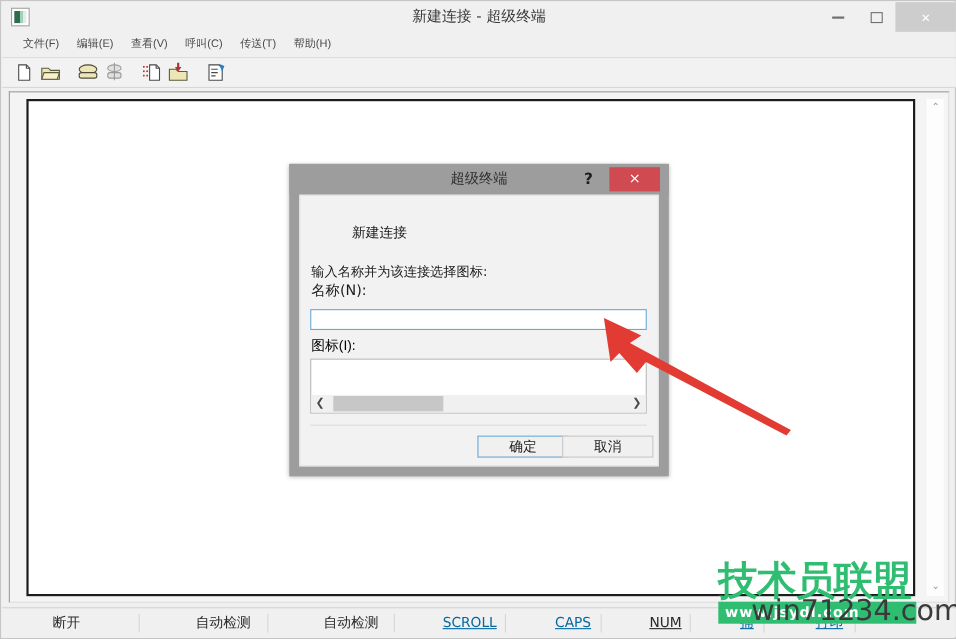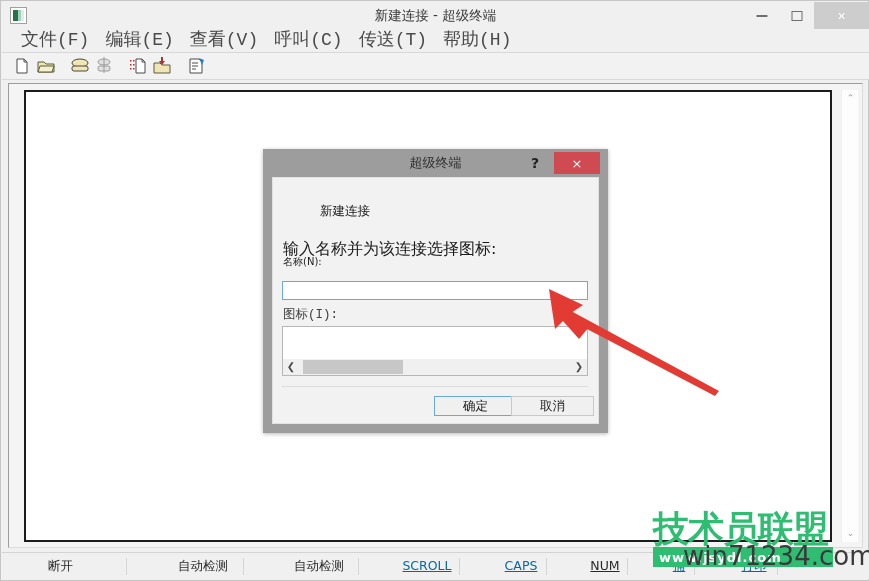--- a/index.html
+++ b/index.html
@@ -117,25 +117,25 @@
     width: 867px;
     height: 24px;
     background: #f0f0f0;
     border-bottom: 1px solid #d8d8d8;
     box-sizing: border-box;
     display: flex;
     align-items: center;
     padding-left: 11px;
   }
   .menu-item {
-    font-size: 18px;
+    font-size: 10px;
     color: #4a4a4a;
     padding: 0 8px;
     line-height: 23px;
-    font-family: Liberation Mono, monospace;
+    font-family: Liberation Sans, sans-serif;
     white-space: nowrap;
   }
 
   
   .toolbar {
     position: absolute;
     left: 1px; top: 52px;
     width: 867px;
     height: 27px;
     background: #f2f2f2;
@@ -293,28 +293,28 @@
   .dlg-heading {
     position: absolute;
     left: 47px; top: 25px;
     font-size: 12.5px;
     color: #1a1a1a;
     font-family: "DejaVu Sans", "Liberation Sans", sans-serif;
   }
   .dlg-prompt {
     position: absolute;
     left: 10px; top: 61px;
-    font-size: 16px;
+    font-size: 12px;
     color: #1a1a1a;
     font-family: "DejaVu Sans", "Liberation Sans", sans-serif;
   }
   .dlg-label-name {
     position: absolute;
     left: 10px; top: 77px;
-    font-size: 10px;
+    font-size: 13px;
     color: #1a1a1a;
     font-family: "DejaVu Sans", "Liberation Sans", sans-serif;
   }
   .dlg-name-input {
     position: absolute;
     left: 9px; top: 103px;
     width: 306px;
     height: 19px;
     background: #ffffff;
     border: 1px solid #6aa8d8;
@@ -322,22 +322,22 @@
     font-size: 12px;
     padding: 0 3px;
     outline: none;
     color: #000;
     font-family: "DejaVu Sans", "Liberation Sans", sans-serif;
   }
   .dlg-label-icon {
     position: absolute;
     left: 10px; top: 128px;
     font-size: 12.5px;
-    color: #404040;
-    font-family: Liberation Mono, monospace;
+    color: #000000;
+    font-family: Liberation Sans, sans-serif;
   }
   .dlg-iconbox {
     position: absolute;
     left: 9px; top: 148px;
     width: 306px;
     height: 50px;
     background: #ffffff;
     border: 1px solid #b7b7b7;
     box-sizing: border-box;
   }

